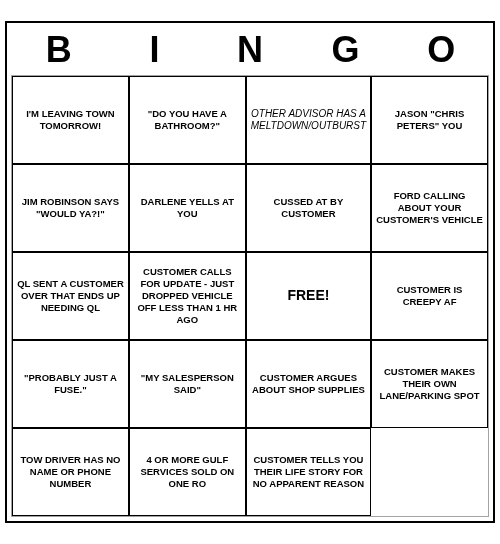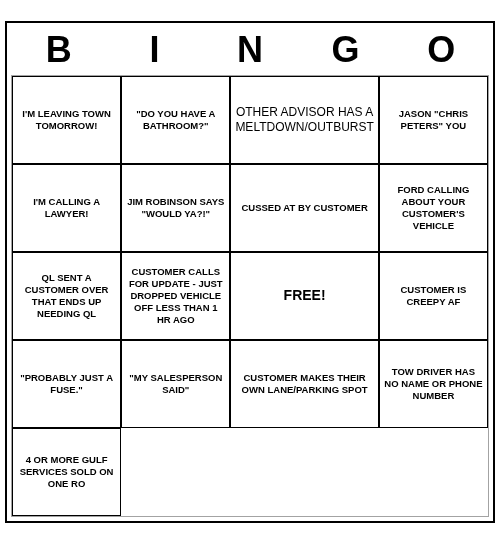--- a/index.html
+++ b/index.html
@@ -53,23 +53,24 @@
       color: #000;
       line-height: 1.25;
       position: relative;
     }
     .bingo-cell.free {
       font-size: 14px;
       font-weight: bold;
       align-items: center;
     }
     .bingo-cell .small-text {
-      font-size: 12px;
+      font-size: 10px;
       font-weight: normal;
       text-transform: none;
+      font-style: italic;
     }
   </style>
 </head>
 <body>
 
 <div class="bingo-card">
   <div class="bingo-header">
     <span class="bingo-header-letter">B</span>
     <span class="bingo-header-letter">I</span>
     <span class="bingo-header-letter">N</span>
@@ -83,26 +84,26 @@
       </div>
     <div class="bingo-cell">
         <span>"DO YOU HAVE A BATHROOM?"</span>
       </div>
     <div class="bingo-cell">
         <span class="small-text">OTHER ADVISOR HAS A MELTDOWN/OUTBURST</span>
       </div>
     <div class="bingo-cell">
         <span>JASON "CHRIS PETERS" YOU</span>
       </div>
-    <div class="bingo-cell">
-        <span>I'M CALLING A LAWYER!</span>
-      </div>
 
     <div class="bingo-cell">
         <span>JIM ROBINSON SAYS "WOULD YA?!"</span>
+      </div>
+    <div class="bingo-cell">
+        <span>DARLENE YELLS AT YOU</span>
       </div>
     <div class="bingo-cell">
         <span>CUSSED AT BY CUSTOMER</span>
       </div>
     <div class="bingo-cell">
         <span>FORD CALLING ABOUT YOUR CUSTOMER'S VEHICLE</span>
       </div>
 
     <div class="bingo-cell">
         <span>QL SENT A CUSTOMER OVER THAT ENDS UP NEEDING QL</span>
@@ -118,22 +119,28 @@
       </div>
 
     <div class="bingo-cell">
         <span>"PROBABLY JUST A FUSE."</span>
       </div>
     <div class="bingo-cell">
         <span>"MY SALESPERSON SAID"</span>
       </div>
 
     <div class="bingo-cell">
+        <span>CUSTOMER ARGUES ABOUT SHOP SUPPLIES</span>
+      </div>
+    <div class="bingo-cell">
         <span>CUSTOMER MAKES THEIR OWN LANE/PARKING SPOT</span>
       </div>
     <div class="bingo-cell">
         <span>TOW DRIVER HAS NO NAME OR PHONE NUMBER</span>
       </div>
     <div class="bingo-cell">
         <span>4 OR MORE GULF SERVICES SOLD ON ONE RO</span>
       </div>
+    <div class="bingo-cell">
+        <span>CUSTOMER TELLS YOU THEIR LIFE STORY FOR NO APPARENT REASON</span>
+      </div>
   </div>
 </div>
 
 </body></html>

